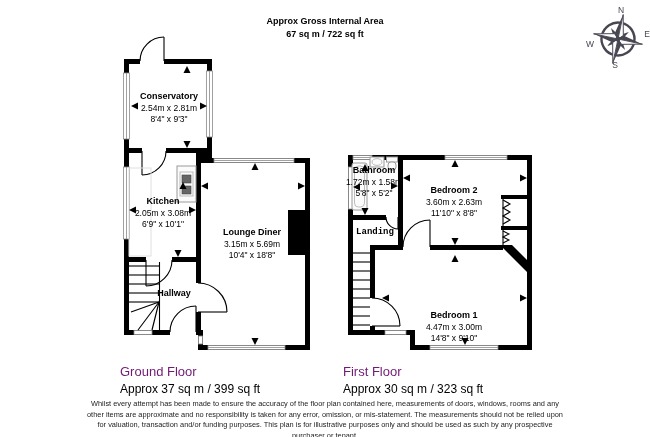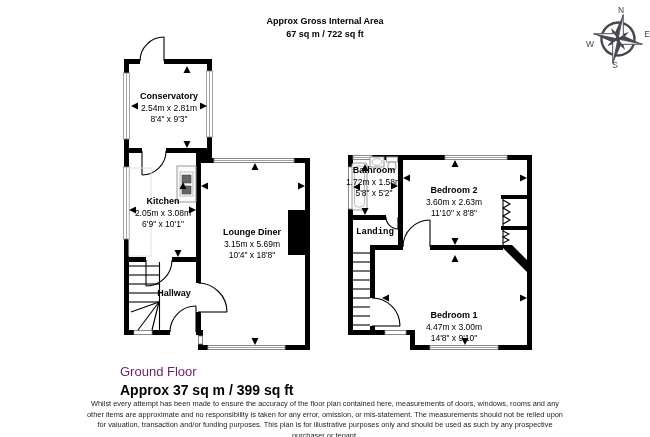--- a/index.html
+++ b/index.html
@@ -5,21 +5,21 @@
   html,body{margin:0;padding:0;background:#fff;}
   #page{position:relative;width:650px;height:437px;background:#fff;overflow:hidden;
         font-family:"Liberation Sans", sans-serif;color:#000;}
   .hdr{position:absolute;top:15px;left:0;width:650px;text-align:center;
        font-size:9px;font-weight:bold;line-height:1.45;}
   .room-label{position:absolute;transform:translateX(-50%);text-align:center;
        font-size:8.5px;line-height:1.4;white-space:nowrap;}
   .room-label .rname{font-weight:bold;font-size:9px;}
   .floor-block{position:absolute;}
   .floor-name{font-size:13px;color:#701a75;}
-  .floor-area{font-size:14px;font-weight:bold;margin-top:3px;}
+  .floor-area{font-size:12px;font-weight:normal;margin-top:3px;}
   .disclaimer{position:absolute;top:399px;left:85px;width:480px;text-align:center;
        font-size:7.4px;line-height:1.45;color:#222;}
   svg{position:absolute;top:0;left:0;}
   .wall{fill:#000;}
   .win{fill:#fff;stroke:#8a8a8a;stroke-width:0.8;}
   .winline{stroke:#8a8a8a;stroke-width:0.8;}
   .open{fill:#fff;}
   .door{fill:none;stroke:#000;stroke-width:1.1;}
   .stair{stroke:#000;stroke-width:1.1;fill:none;}
   .fix{fill:#fbfbfb;stroke:#9a9a9a;stroke-width:1;}
@@ -285,16 +285,20 @@
   <div class="room-label" style="left:454px;top:276px;margin-top:33px;">
     <div class="rname">Bedroom 1</div>
     <div>4.47m x 3.00m</div>
     <div>14'8" x 9'10"</div>
   </div>
 
   <div class="floor-block" style="left:120px;top:364px;">
     <div class="floor-name">Ground Floor</div>
     <div class="floor-area">Approx 37 sq m / 399 sq ft</div>
   </div>
+  <div class="floor-block" style="left:343px;top:364px;">
+    <div class="floor-name">First Floor</div>
+    <div class="floor-area">Approx 30 sq m / 323 sq ft</div>
+  </div>
 
   <div class="disclaimer">Whilst every attempt has been made to ensure the accuracy of the floor plan contained here, measurements of doors, windows, rooms and any other items are approximate and no responsibility is taken for any error, omission, or mis-statement. The measurements should not be relied upon for valuation, transaction and/or funding purposes. This plan is for illustrative purposes only and should be used as such by any prospective purchaser or tenant.</div>
 
 </div>
 
 </body></html>

